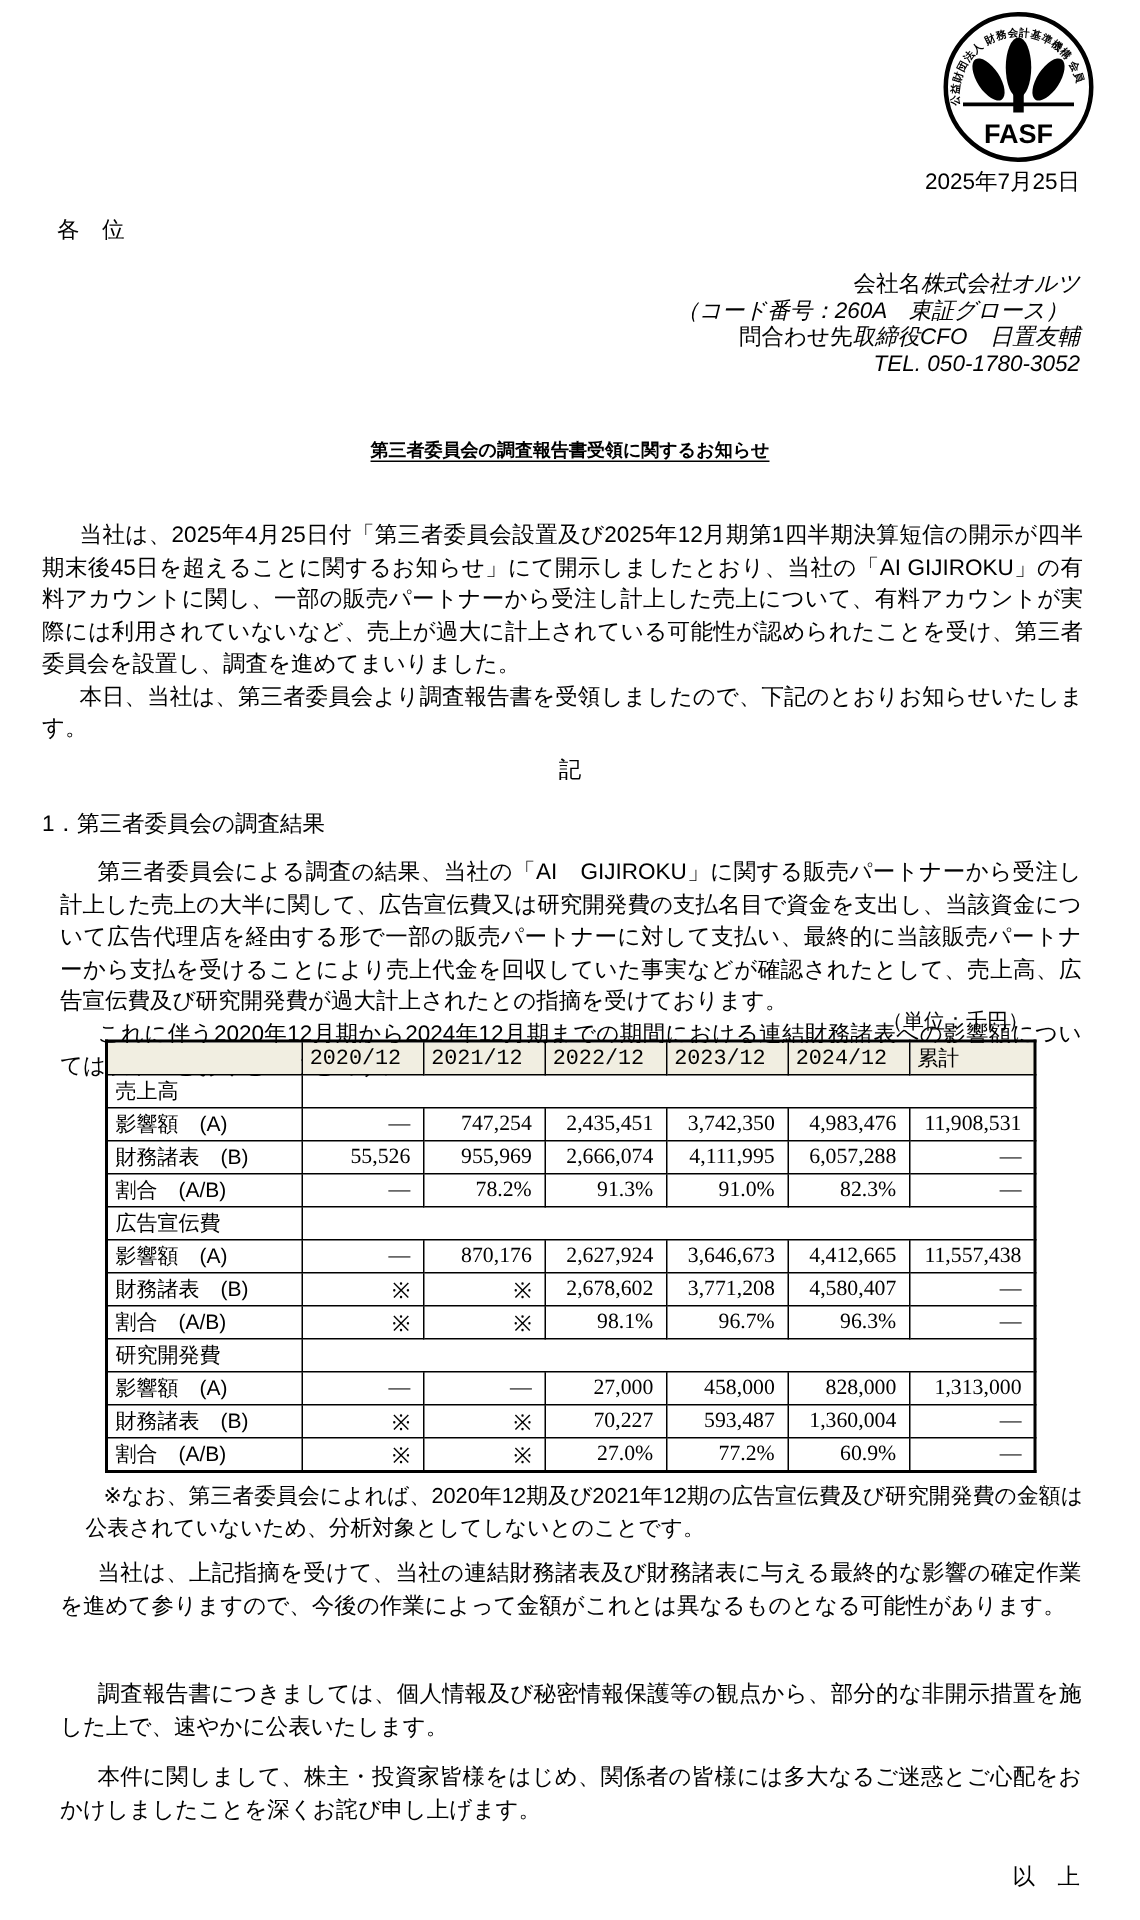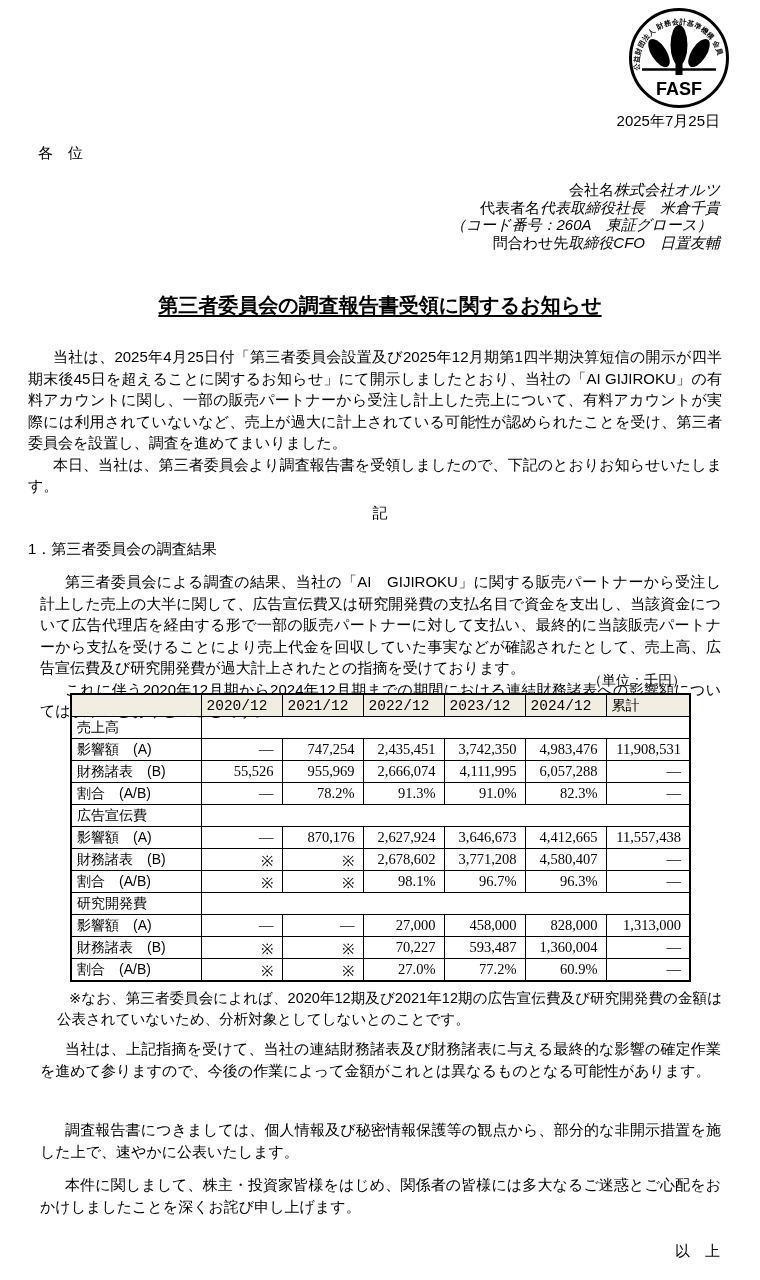--- a/index.html
+++ b/index.html
@@ -20,21 +20,21 @@
   .date-line { top:112px; right:40px; font-size:15px; }
   .recipient { top:144px; left:38px; font-size:15px;text-align:right; }
   .company-block { top:181px; right:40px; width:278px; line-height:17.5px; font-size:15px; }
   .company-row { display:flex; justify-content:flex-end; }
   .company-row .lbl { width:78px; text-align:right; white-space:pre; }
   .company-row .val { text-align:right; white-space:pre;font-style:italic; }
   .company-row.no-label { justify-content:flex-end;align-items:flex-end; }
   .company-row .pad-r { padding-right:8px; }
 
   
-  .doc-title { top:292px; left:0; width:760px; text-align:center; font-size:20px; font-weight:bold; }
+  .doc-title { top:292px; left:0; width:760px; text-align:center; font-size:12px; font-weight:bold; }
   .doc-title span { text-decoration:underline; text-underline-offset:3px; }
 
   
   .para-block { line-height:21.5px; text-align:justify; }
   .para-block p { text-indent:25px; }
   .intro { top:346px; left:28px; width:694px; }
   .ki { top:504px; left:0; width:760px; text-align:center; }
   .h-sec { font-size:15px; }
   .h1 { top:540px; left:28px; }
   .s1-paras { top:571px; left:40px; width:681px; }
@@ -77,30 +77,29 @@
 
   <div class="abs date-line">2025年7月25日</div>
 
   <div class="abs recipient">各　位</div>
 
   <div class="abs company-block">
     <div class="company-row">
       <span class="lbl">会社名</span>
       <span class="val">株式会社オルツ</span>
     </div>
-    <div class="company-row">
-      <span class="lbl">代表者名</span>
-      <span class="val">代表取締役社長　米倉千貴</span>
-    </div>
     <div class="company-row no-label">
       <span class="val pad-r">（コード番号：260A　東証グロース）</span>
     </div>
     <div class="company-row">
       <span class="lbl">問合わせ先</span>
       <span class="val">取締役CFO　日置友輔</span>
+    </div>
+    <div class="company-row no-label">
+      <span class="val">TEL. 050-1780-3052</span>
     </div>
   </div>
 
   <div class="abs doc-title">
     <span>第三者委員会の調査報告書受領に関するお知らせ</span>
   </div>
 
   <div class="abs para-block intro">
     <p>当社は、2025年4月25日付「第三者委員会設置及び2025年12月期第1四半期決算短信の開示が四半期末後45日を超えることに関するお知らせ」にて開示しましたとおり、当社の「AI GIJIROKU」の有料アカウントに関し、一部の販売パートナーから受注し計上した売上について、有料アカウントが実際には利用されていないなど、売上が過大に計上されている可能性が認められたことを受け、第三者委員会を設置し、調査を進めてまいりました。</p>
     <p>本日、当社は、第三者委員会より調査報告書を受領しましたので、下記のとおりお知らせいたします。</p>

